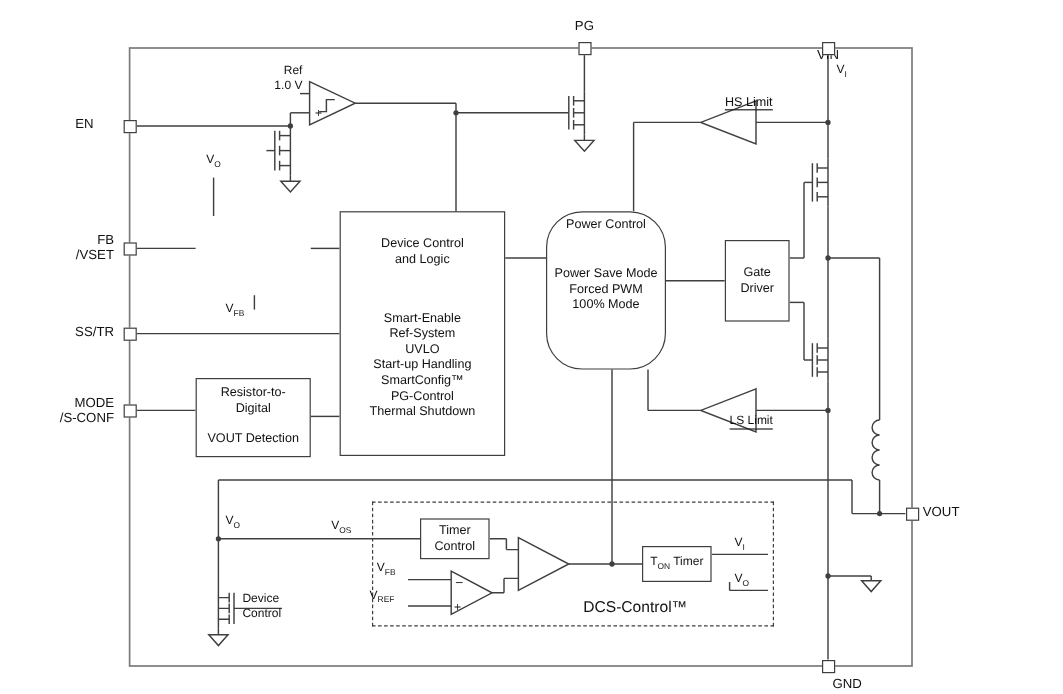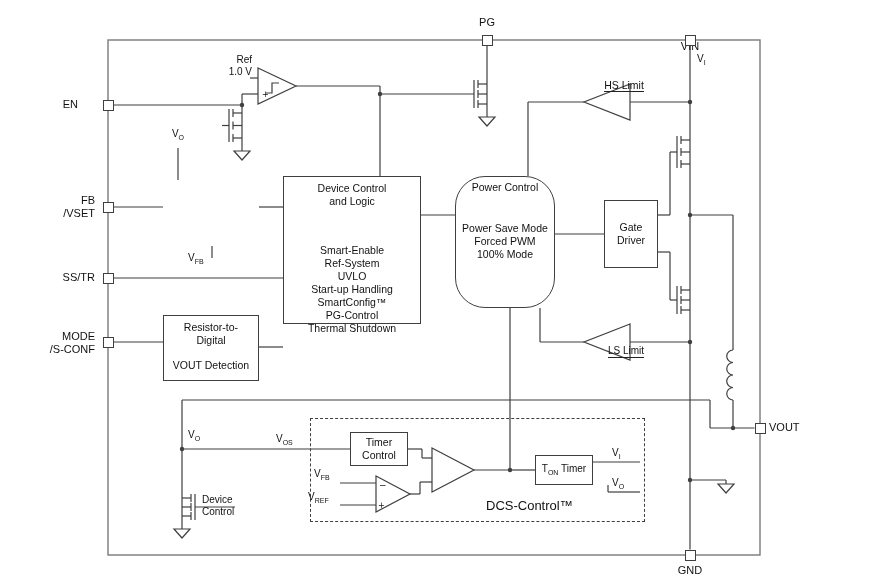--- a/index.html
+++ b/index.html
@@ -191,21 +191,21 @@
         <circle cx="690" cy="480" r="2.2"></circle>
       <circle cx="733" cy="428" r="2.2"></circle>
         <circle cx="182" cy="449" r="2.2"></circle>
       <circle cx="510" cy="470" r="2.2"></circle>
     </g>
   </svg>
 
   <div class="dashedbox" style="left:310px;top:418px;width:335px;height:104px;"></div>
 
 
-  <div class="box" style="left:283px;top:176px;width:138px;height:148px;padding-top:5px;">
+  <div class="box" style="left:283px;top:176px;width:138px;height:204px;padding-top:20px;">
     <div>Device Control</div>
     <div>and Logic</div>
     <div class="itemgap">
       <div>Smart-Enable</div>
       <div>Ref-System</div>
       <div>UVLO</div>
       <div>Start-up Handling</div>
       <div>SmartConfig™</div>
       <div>PG-Control</div>
       <div>Thermal Shutdown</div>
@@ -281,15 +281,15 @@
       <div>/VSET</div>
   </div>
   <div class="lab tr" style="left:45px;top:271px;width:50px;">SS/TR</div>
   <div class="lab tr" style="left:30px;top:330px;width:65px;">
     <div>MODE</div>
       <div>/S-CONF</div>
   </div>
   <div class="lab tc" style="left:472px;top:16px;width:30px;">PG</div>
   <div class="lab tc" style="left:675px;top:16px;width:30px;margin-top:24px;">VIN</div>
   <div class="lab" style="left:769px;top:421px;">VOUT</div>
-  <div class="lab tc" style="left:672px;top:564px;width:36px;">GND</div>
+  <div class="lab tc" style="left:688px;top:564px;width:36px;">GND</div>
 
 </div>
 
 </body></html>

